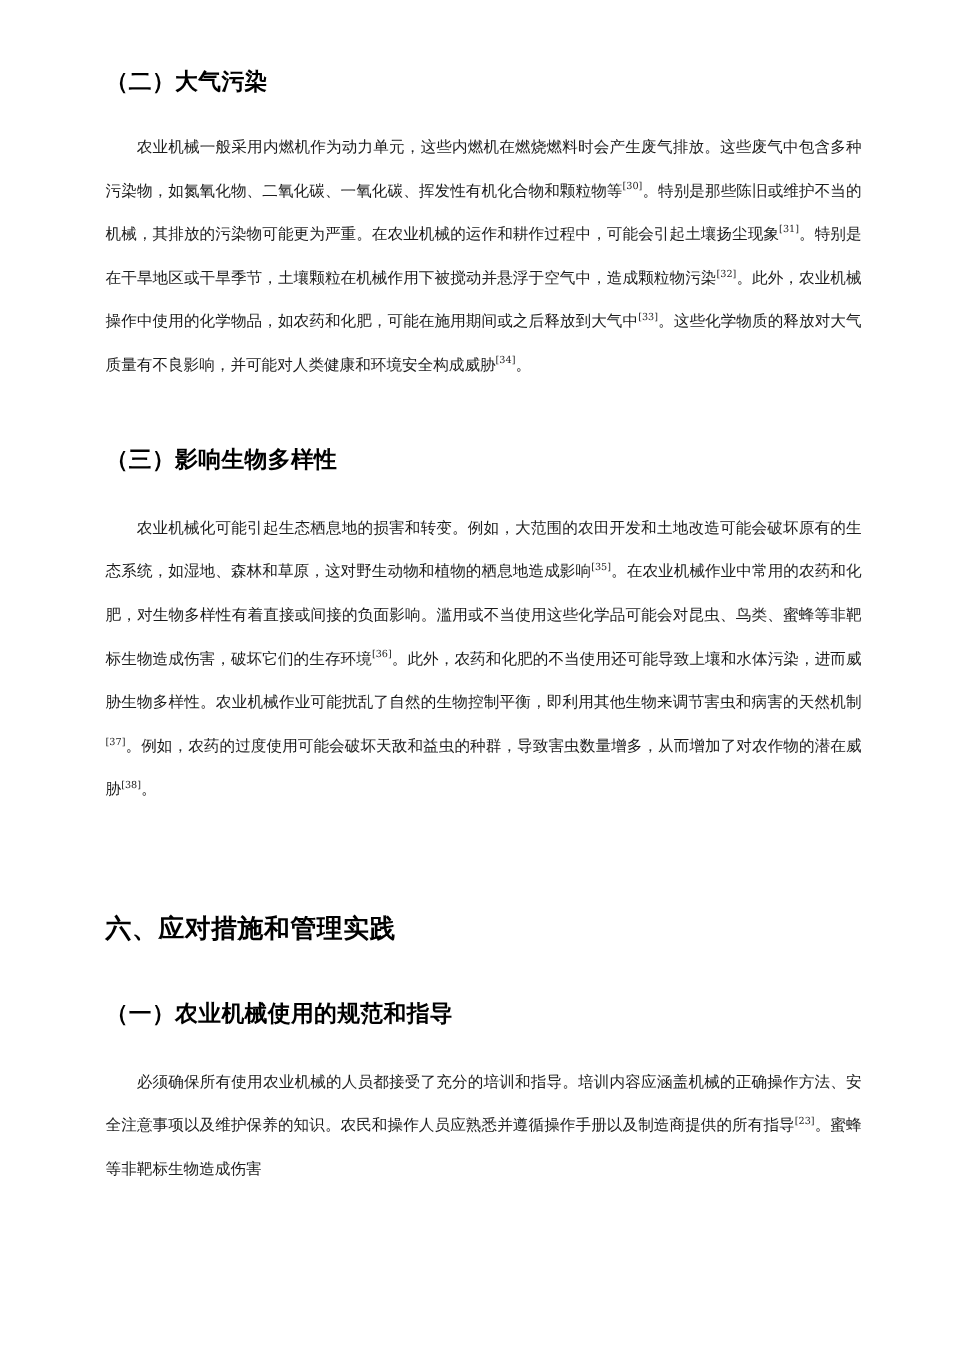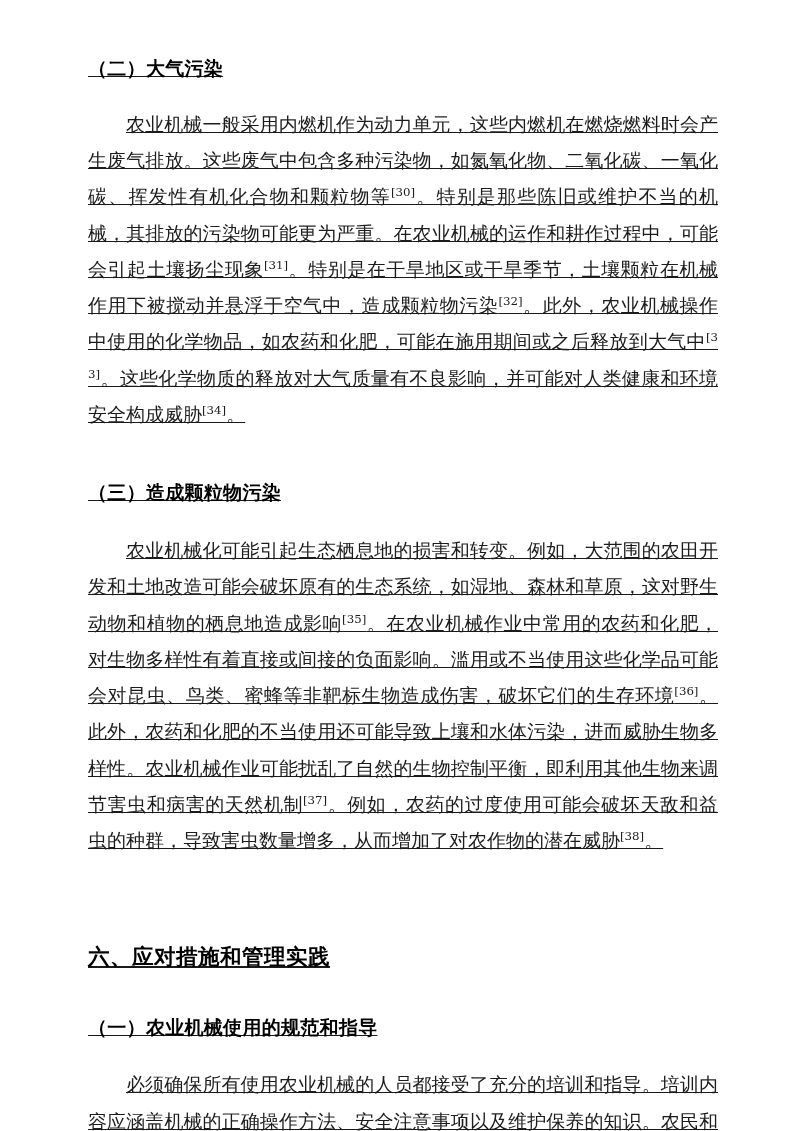--- a/index.html
+++ b/index.html
@@ -14,21 +14,20 @@
     color: #1a1a1a;
     overflow: hidden;
   }
   .page {
     position: relative;
     width: 800px;
     height: 1131px;
     background: #ffffff;
     box-sizing: border-box;
     padding: 48px 83px 0 88px;
-    text-decoration: underline;
   }
   .doc-body {
     width: 630px;
   }
 
   
   .h-major {
     font-family: "DejaVu Sans", "Liberation Sans", sans-serif;
     font-weight: bold;
     font-size: 21.5px;
@@ -43,21 +42,21 @@
     font-size: 19px;
     line-height: 1.35;
     color: #000000;
     margin: 0;
     letter-spacing: 0.3px;
   }
 
   
   .para {
     font-family: "DejaVu Serif", "Liberation Serif", serif;
-    font-size: 19px;
+    font-size: 13px;
     line-height: 36.3px;
     color: #1c1c1c;
     margin: 0;
     text-align: justify;
     text-justify: inter-ideograph;
     text-indent: 2em;
     word-break: break-all;
   }
   .para sup {
     font-size: 0.62em;
@@ -85,21 +84,21 @@
       <h2 class="h-sub">（二）大气污染</h2>
     </div>
 
     <div class="blk-sec2-para">
       <p class="para">
         <span>农业机械一般采用内燃机作为动力单元，这些内燃机在燃烧燃料时会产生废气排放。这些废气中包含多种污染物，如氮氧化物、二氧化碳、一氧化碳、挥发性有机化合物和颗粒物等</span><sup>[30]</sup><span>。特别是那些陈旧或维护不当的机械，其排放的污染物可能更为严重。在农业机械的运作和耕作过程中，可能会引起土壤扬尘现象</span><sup>[31]</sup><span>。特别是在干旱地区或干旱季节，土壤颗粒在机械作用下被搅动并悬浮于空气中，造成颗粒物污染</span><sup>[32]</sup><span>。此外，农业机械操作中使用的化学物品，如农药和化肥，可能在施用期间或之后释放到大气中</span><sup>[33]</sup><span>。这些化学物质的释放对大气质量有不良影响，并可能对人类健康和环境安全构成威胁</span><sup>[34]</sup><span>。</span>
       </p>
     </div>
 
     <div class="blk-sec3-head">
-      <h2 class="h-sub">（三）造成颗粒物污染</h2>
+      <h2 class="h-sub">（三）影响生物多样性</h2>
     </div>
 
     <div class="blk-sec3-para">
       <p class="para">
         <span>农业机械化可能引起生态栖息地的损害和转变。例如，大范围的农田开发和土地改造可能会破坏原有的生态系统，如湿地、森林和草原，这对野生动物和植物的栖息地造成影响</span><sup>[35]</sup><span>。在农业机械作业中常用的农药和化肥，对生物多样性有着直接或间接的负面影响。滥用或不当使用这些化学品可能会对昆虫、鸟类、蜜蜂等非靶标生物造成伤害，破坏它们的生存环境</span><sup>[36]</sup><span>。此外，农药和化肥的不当使用还可能导致上壤和水体污染，进而威胁生物多样性。农业机械作业可能扰乱了自然的生物控制平衡，即利用其他生物来调节害虫和病害的天然机制</span><sup>[37]</sup><span>。例如，农药的过度使用可能会破坏天敌和益虫的种群，导致害虫数量增多，从而增加了对农作物的潜在威胁</span><sup>[38]</sup><span>。</span>
       </p>
     </div>
 
     <div class="blk-sec6-head">
       <h1 class="h-major">六、应对措施和管理实践</h1>

